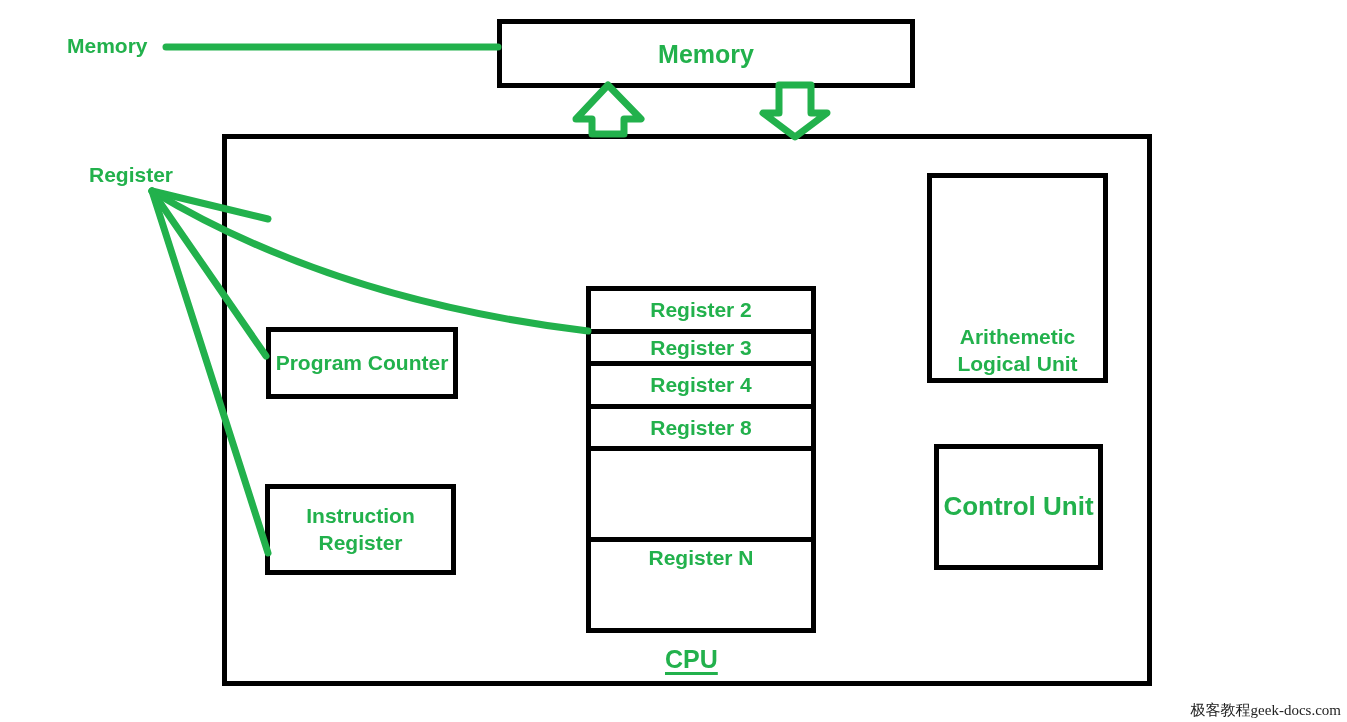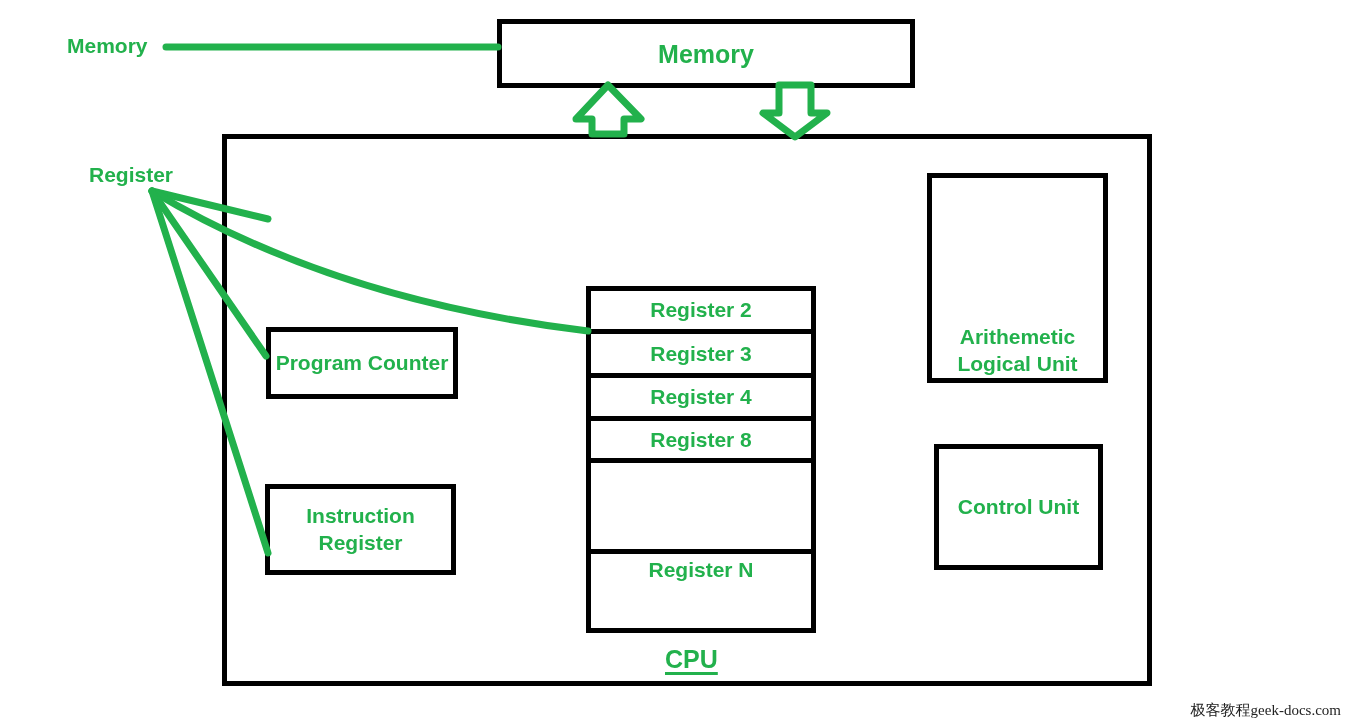--- a/index.html
+++ b/index.html
@@ -65,21 +65,21 @@
   #program-counter-box  { left: 266px; top: 327px; width: 192px; height: 72px; }
   #instruction-register-box { left: 265px; top: 484px; width: 191px; height: 91px; }
   #address-register-box .lbl,
   #program-counter-box .lbl,
   #instruction-register-box .lbl { font-size: 21px; }
 
   
   #alu-box { left: 927px; top: 173px; width: 181px; height: 210px; align-items: flex-end; }
   #alu-box .lbl { font-size: 21px; }
   #control-unit-box { left: 934px; top: 444px; width: 169px; height: 126px; }
-  #control-unit-box .lbl { font-size: 21px; }
+  #control-unit-box .lbl { font-size: 26px; }
 
   
   #register-stack {
     position: absolute;
     left: 586px; top: 286px; width: 230px; height: 347px;
     border: 5px solid #000000;
     box-sizing: border-box;
     background: #ffffff;
   }
   .reg-row {
@@ -133,21 +133,21 @@
 
   <div class="box" id="alu-box">
     <span class="lbl">Arithemetic Logical Unit</span>
   </div>
   <div class="box" id="control-unit-box">
     <span class="lbl">Control Unit</span>
   </div>
 
   <div id="register-stack">
     <div class="reg-row" style="height:43px">Register 2</div>
-    <div class="reg-row" style="height:44px">Register 3</div>
+    <div class="reg-row" style="height:32px">Register 3</div>
     <div class="reg-row" style="height:43px">Register 4</div>
     <div class="reg-row" style="height:42px">Register 8</div>
     <div class="reg-row" style="height:91px"></div>
     <div class="reg-row" style="height:31px">Register N</div>
   </div>
 
   <div class="free-label" id="cpu-label">CPU</div>
 
   <div class="free-label" id="memory-annotation">Memory</div>
   <div class="free-label" id="register-annotation">Register</div>

